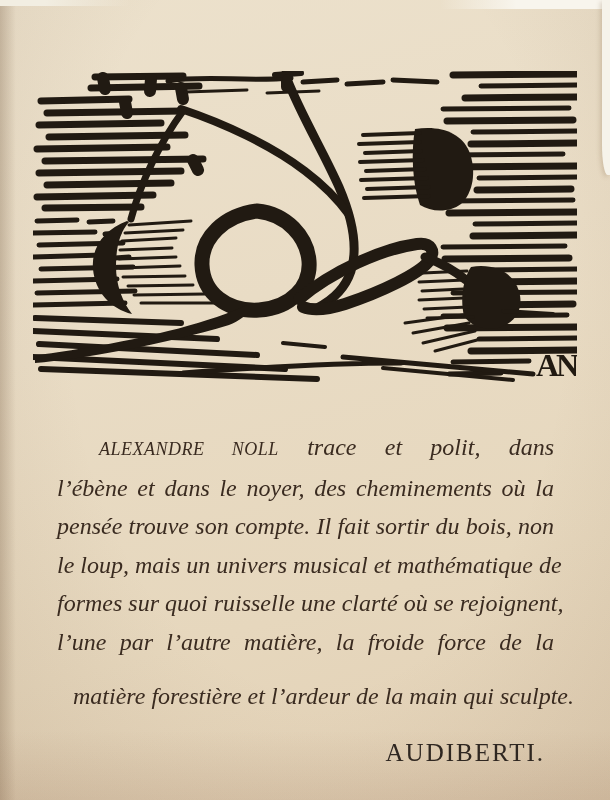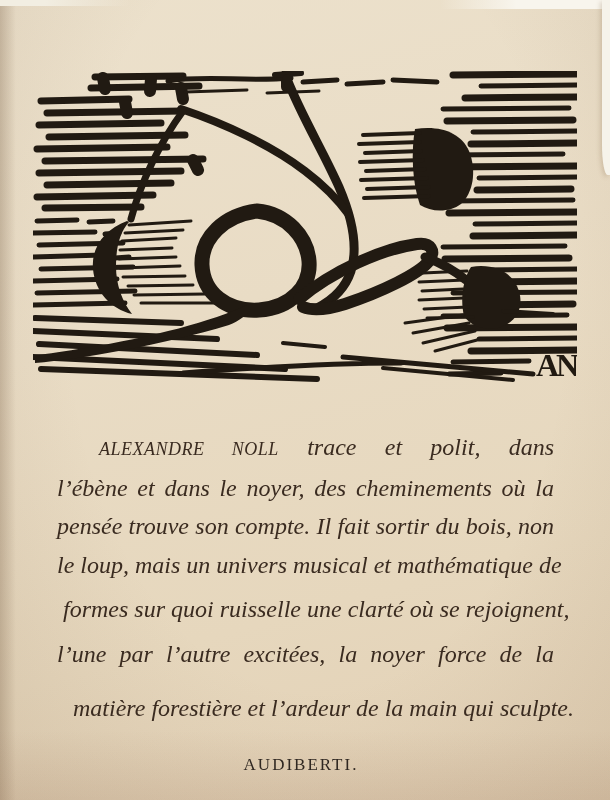--- a/index.html
+++ b/index.html
@@ -16,22 +16,22 @@
   .edge-right-strip{top:0;right:0;width:8px;height:175px;background:#f6f3ea;border-bottom-left-radius:70% 30px;box-shadow:-2px 2px 4px rgba(140,110,80,.25);}
   .edge-top-left{top:0;left:0;width:130px;height:6px;background:linear-gradient(to right,#f2eee2 35%, rgba(242,238,226,0));}
 
   figure.woodcut{position:absolute;left:33px;top:71px;width:544px;height:312px;margin:0;}
   figure.woodcut svg{display:block;width:100%;height:100%;}
 
   .quote{position:absolute;left:57px;right:56px;top:428px;color:#3a2b20;}
   .line{font-style:italic;font-size:24px;line-height:38.5px;text-align:justify;text-align-last:justify;white-space:nowrap;}
   .line1{padding-left:42px;}
   .artist-name{font-size:18px;letter-spacing:.5px;}
-  .signature{margin-top:22px;padding-right:9px;text-align:center;font-style:normal;
-             font-size:17px;line-height:30px;letter-spacing:2px;color:#2f2721;}
+  .signature{margin-top:22px;padding-right:9px;text-align:right;font-style:normal;
+             font-size:25px;line-height:30px;letter-spacing:2px;color:#2f2721;}
 </style>
 </head>
 <body>
 
 <div class="overlay vignette"></div>
 <div class="overlay shade-left"></div>
 <div class="overlay shade-bottom"></div>
 <div class="overlay edge-top-right"></div>
 <div class="overlay edge-right-strip"></div>
 <div class="overlay edge-top-left"></div>
@@ -92,17 +92,17 @@
     <text x="503" y="305" font-family="Liberation Serif, serif" font-weight="bold" font-size="32" letter-spacing="-3" fill="#211a12">AN</text>
   </svg>
 </figure>
 
 <main class="quote">
   <p class="line line1" style="margin: 0px;"><span class="artist-name">ALEXANDRE NOLL</span>
     <span>trace et polit, dans</span></p>
   <p class="line" style="margin: 0px;">l’ébène et dans le noyer, des cheminements où la</p>
   <p class="line" style="margin: 0px;">pensée trouve son compte. Il fait sortir du bois, non</p>
   <p class="line" style="margin: 0px;">le loup, mais un univers musical et mathématique de</p>
-  <p class="line" style="margin: 6px;">formes sur quoi ruisselle une clarté où se rejoignent,</p>
-  <p class="line" style="margin: 0px;">l’une par l’autre excitées, la noyer force de la</p>
+  <p class="line" style="margin: 0px;">formes sur quoi ruisselle une clarté où se rejoignent,</p>
+  <p class="line" style="margin: 0px;">l’une par l’autre matière, la froide force de la</p>
   <p class="line" style="margin: 16px;">matière forestière et l’ardeur de la main qui sculpte.</p>
   <div class="signature">AUDIBERTI.</div>
 </main>
 
 </body></html>

